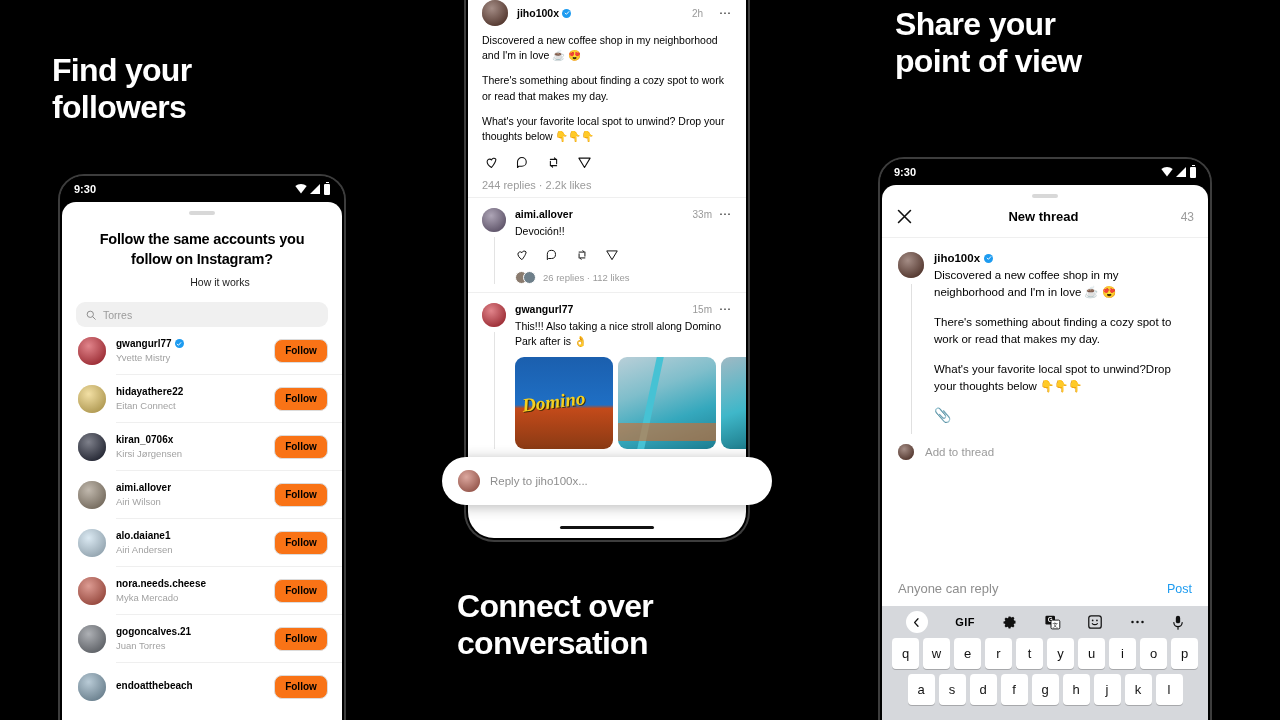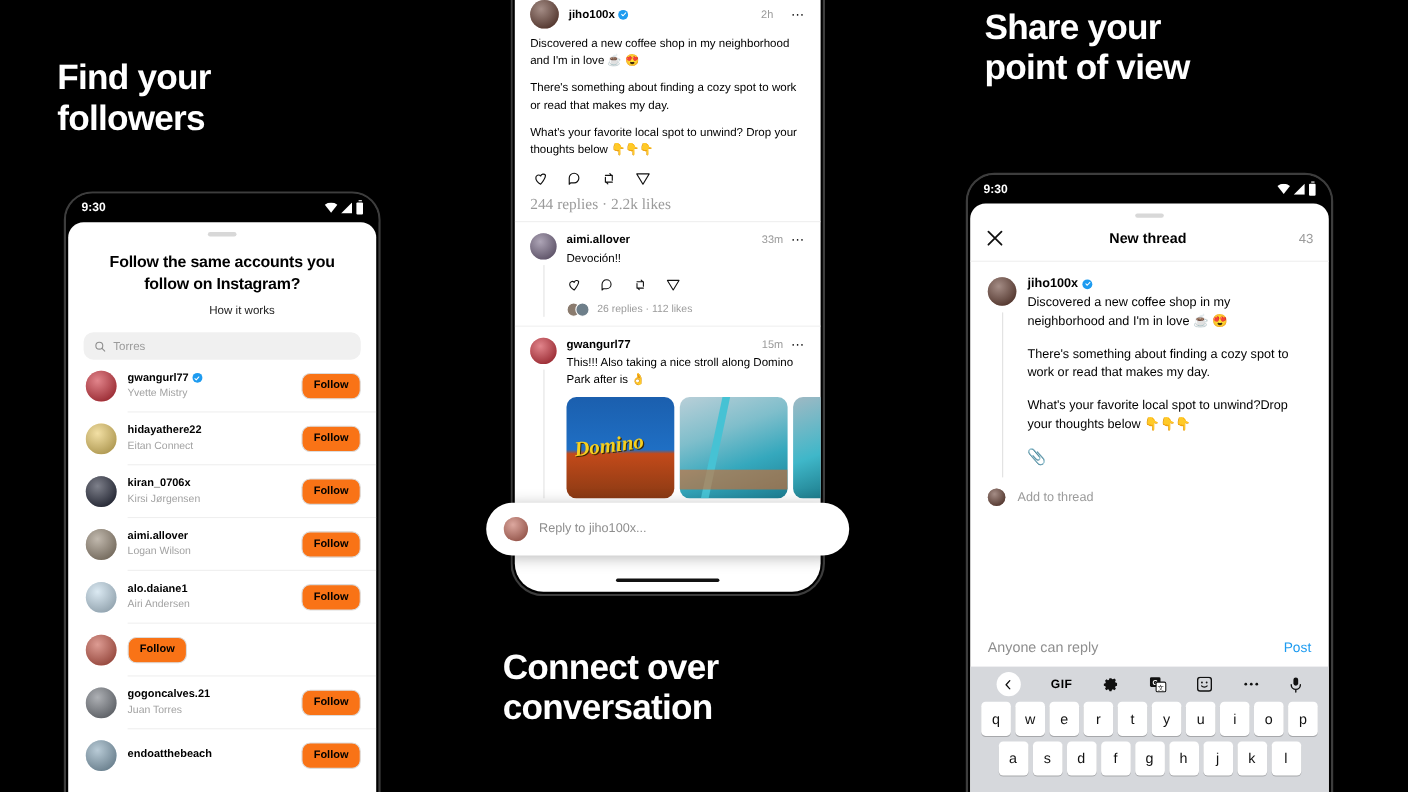--- a/index.html
+++ b/index.html
@@ -109,21 +109,21 @@
   .post { padding: 10px 14px 6px; }
   .post-head { display: flex; align-items: center; gap: 9px; }
   .post-head .avatar { width: 26px; height: 26px; }
   .ph-name { font-size: 10.5px; font-weight: 700; display: flex; align-items: center; gap: 3px; flex: 1 1 auto; }
   .ph-time { font-size: 10px; color: #999; }
   .dots { color: #222; font-size: 12px; letter-spacing: 1px; line-height: 1; padding-left: 7px; }
   .post-body { font-size: 10.5px; color: #000; line-height: 1.45; margin-top: 7px; }
   .post-body p + p { margin-top: 10px; }
   .actions { display: flex; gap: 16px; margin-top: 11px; padding-left: 2px; }
   .actions svg { width: 15px; height: 15px; }
-  .post-stats { font-size: 14px; color: #9b9b9b; margin-top: 9px; font-family: Liberation Serif, serif; }
+  .post-stats { font-size: 11px; color: #9b9b9b; margin-top: 9px; }
 
   .comment { display: flex; gap: 9px; padding: 10px 14px 8px; border-top: 1px solid #efefef; }
   .c-left { display: flex; flex-direction: column; align-items: center; flex: 0 0 auto; }
   .c-left .avatar { width: 24px; height: 24px; }
   .c-thread { width: 1px; flex: 1 1 auto; background: #e3e3e3; margin-top: 5px; }
   .c-main { flex: 1 1 auto; min-width: 0; }
   .c-head { display: flex; align-items: center; }
   .c-name { font-size: 10.5px; font-weight: 700; flex: 1 1 auto; }
   .c-time { font-size: 10px; color: #999; }
   .c-text { font-size: 10.5px; margin-top: 4px; line-height: 1.42; }
@@ -285,38 +285,44 @@
             </div>
             <button class="follow-btn">Follow</button>
           </div>
           <div class="divider-line"></div>
           <div class="user-row">
             <div class="avatar" style="background: rgb(142, 127, 107);"></div>
             <div class="u-meta">
               <div class="u-name">
                 <span>aimi.allover</span>
               </div>
-              <div class="u-full">Logan Wilson</div>
+              <div class="u-full">Airi Wilson</div>
             </div>
             <button class="follow-btn">Follow</button>
           </div>
           <div class="divider-line"></div>
           <div class="user-row">
             <div class="avatar" style="background: rgb(189, 215, 232);"></div>
             <div class="u-meta">
               <div class="u-name">
                 <span>alo.daiane1</span>
               </div>
               <div class="u-full">Airi Andersen</div>
             </div>
             <button class="follow-btn">Follow</button>
           </div>
           <div class="divider-line"></div>
           <div class="user-row">
             <div class="avatar" style="background: rgb(193, 74, 58);"></div>
+            <div class="u-meta">
+              <div class="u-name">
+                <span>nora.needs.cheese</span>
+              </div>
+              <div class="u-full">Myka Mercado</div>
+            </div>
             <button class="follow-btn">Follow</button>
           </div>
           <div class="divider-line"></div>
           <div class="user-row">
             <div class="avatar" style="background: rgb(107, 112, 120);"></div>
             <div class="u-meta">
               <div class="u-name">
                 <span>gogoncalves.21</span>
               </div>
               <div class="u-full">Juan Torres</div>

